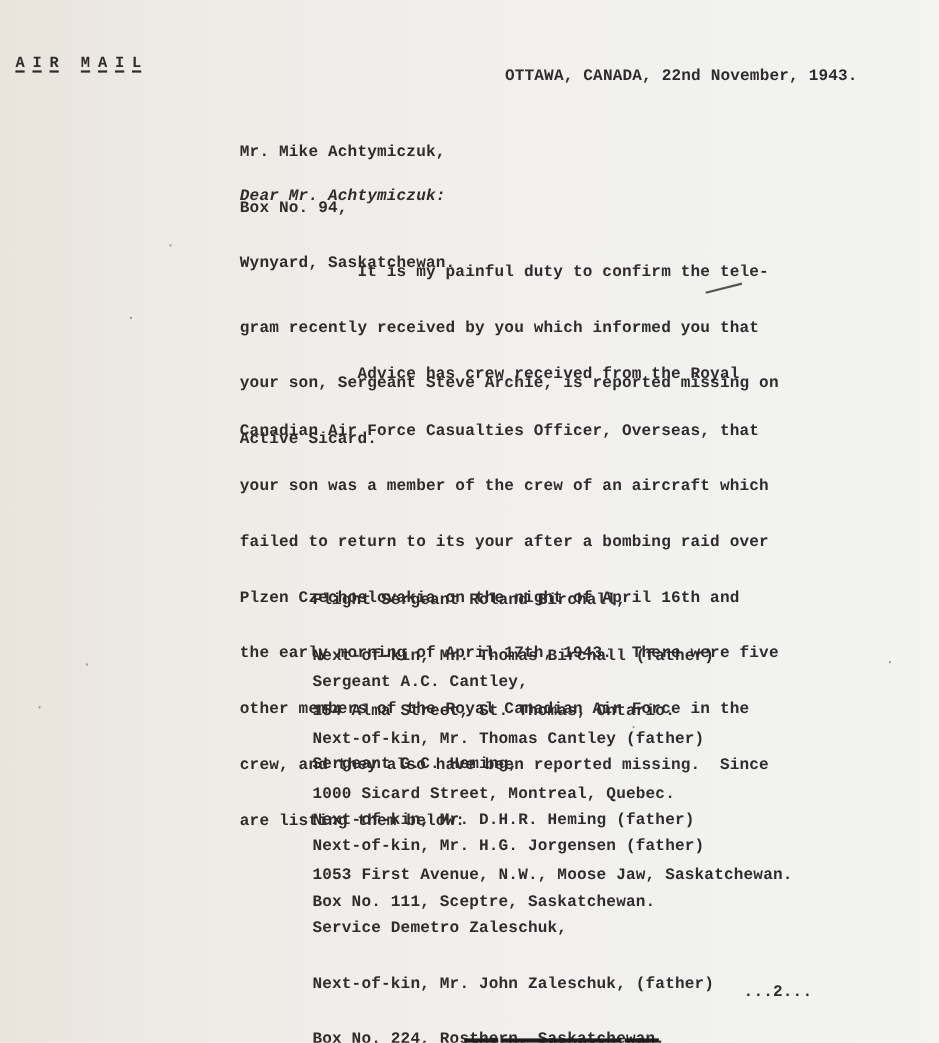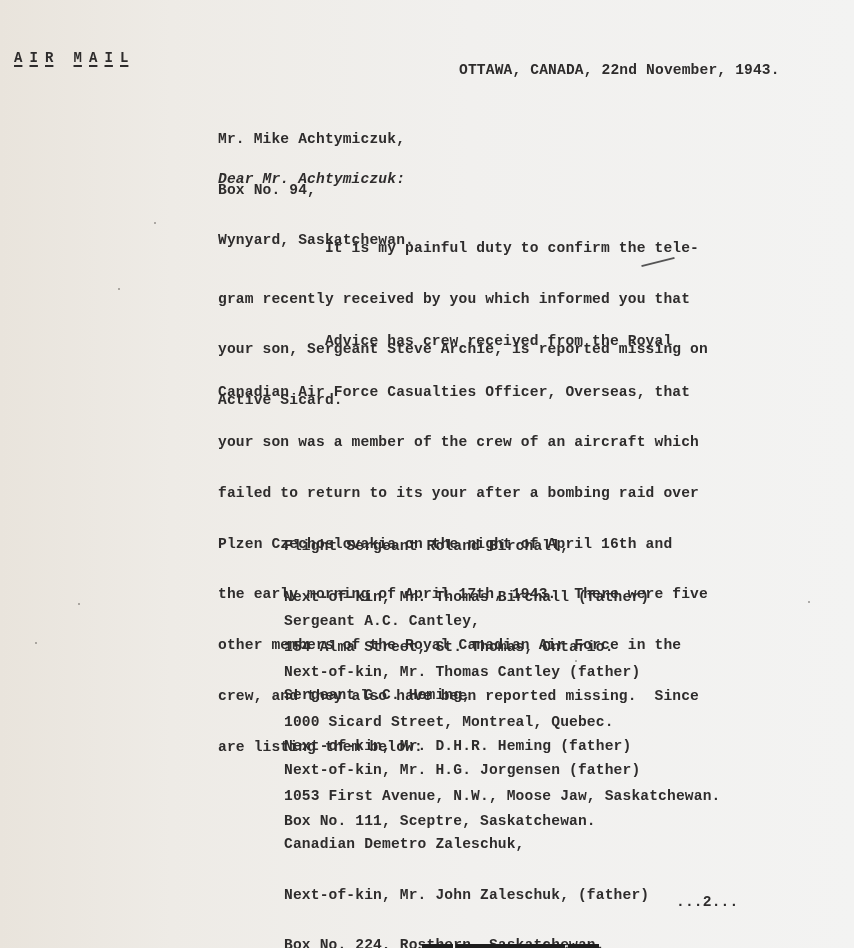--- a/index.html
+++ b/index.html
@@ -164,21 +164,21 @@
     <span class="line">Next-of-kin, Mr. D.H.R. Heming (father)</span>
     <span class="line">1053 First Avenue, N.W., Moose Jaw, Saskatchewan.</span>
   </div>
 
   <div class="crew crew-3 mono">
     <span class="line">Next-of-kin, Mr. H.G. Jorgensen (father)</span>
     <span class="line">Box No. 111, Sceptre, Saskatchewan.</span>
   </div>
 
   <div class="crew crew-4 mono">
-    <span class="line">Canadian Demetro Zaleschuk,</span>
+    <span class="line">Service Demetro Zaleschuk,</span>
     <span class="line">Next-of-kin, Mr. John Zaleschuk, (father)</span>
     <span class="line">Box No. 224, Rosthern, Saskatchewan.</span>
   </div>
 
   <div class="pagenum mono">...2...</div>
 
   <div class="speck" style="left:154px;top:222px;"></div>
   <div class="speck" style="left:118px;top:288px;"></div>
   <div class="speck" style="left:78px;top:603px;"></div>
   <div class="speck" style="left:35px;top:642px;"></div>

